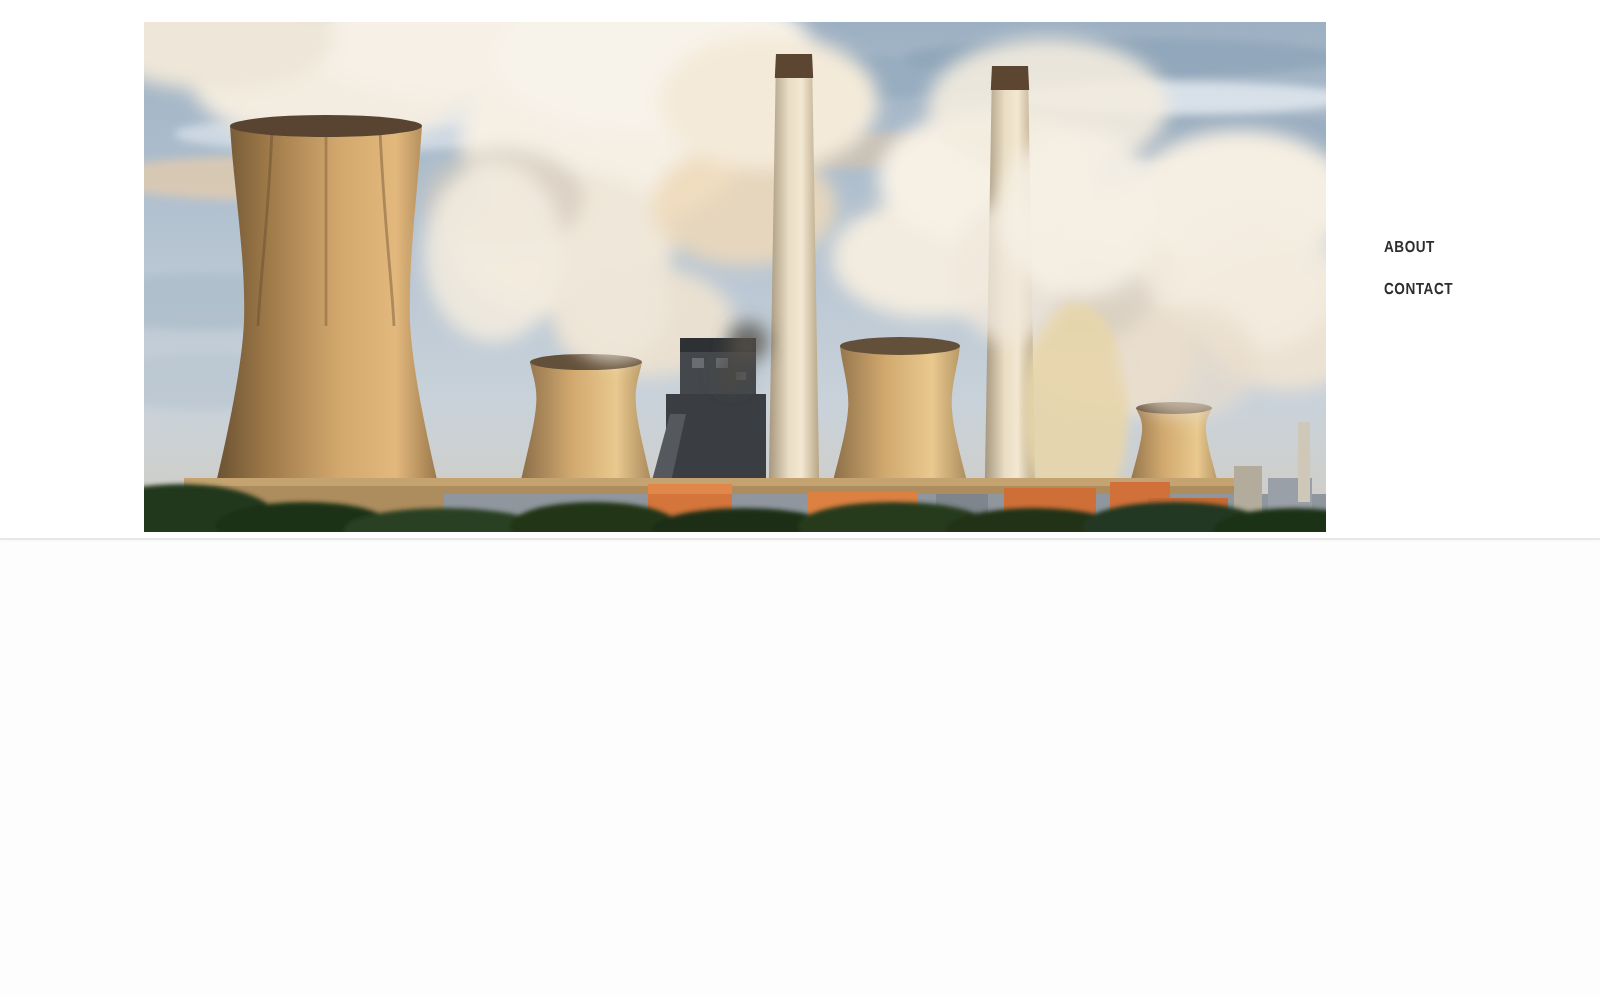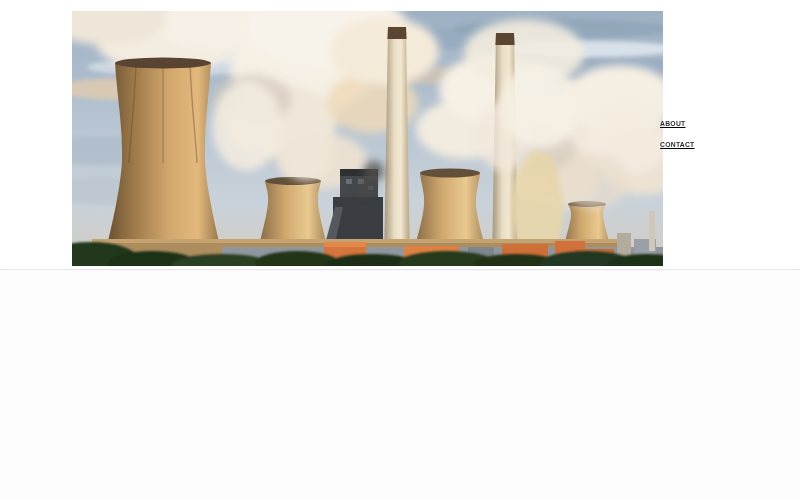--- a/index.html
+++ b/index.html
@@ -22,21 +22,21 @@
     border-bottom: 1px solid #e7e7e7;
     box-shadow: 0 3px 6px rgba(0,0,0,0.035);
   }
   .hero {
     position: absolute; left: 72px; top: 11px;
     width: 591px; height: 255px;
     overflow: hidden;
     background: #b3c2d0;
   }
   .hero svg { display: block; }
-  .nav { position: absolute; left: 660px; top: 119px; text-decoration: underline; }
+  .nav { position: absolute; left: 692px; top: 119px; }
   .nav-link {
     display: block;
     font-size: 8px; font-weight: bold;
     color: #2e2e2e; letter-spacing: 0.3px;
     margin-bottom: 12px;
     text-decoration: none;
     transform: scaleX(0.85); transform-origin: 0 50%;
     cursor: pointer;
   }
   .content-section {

